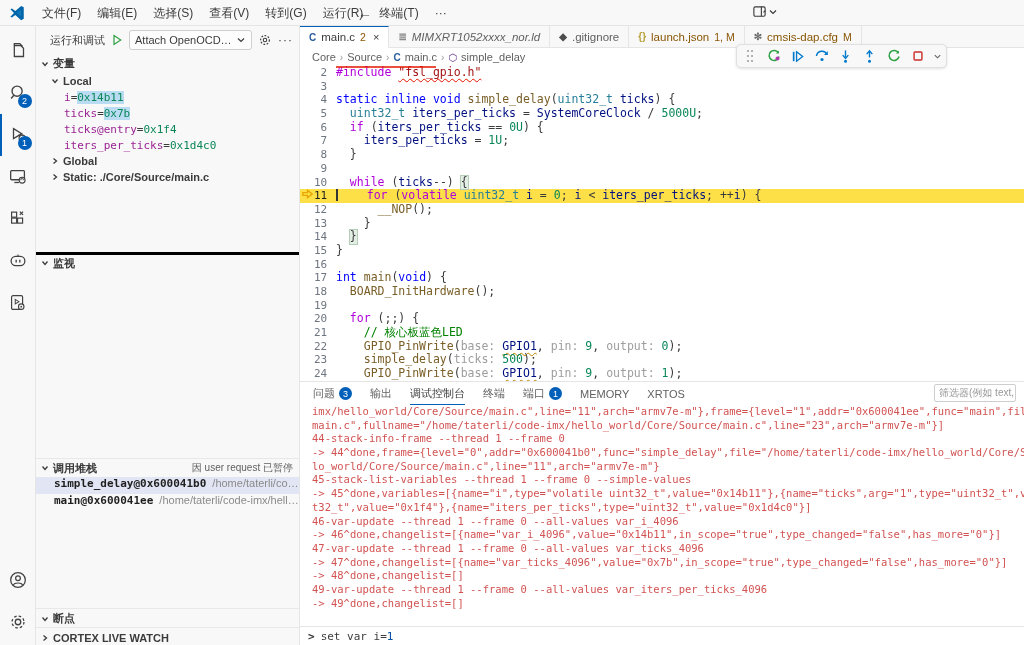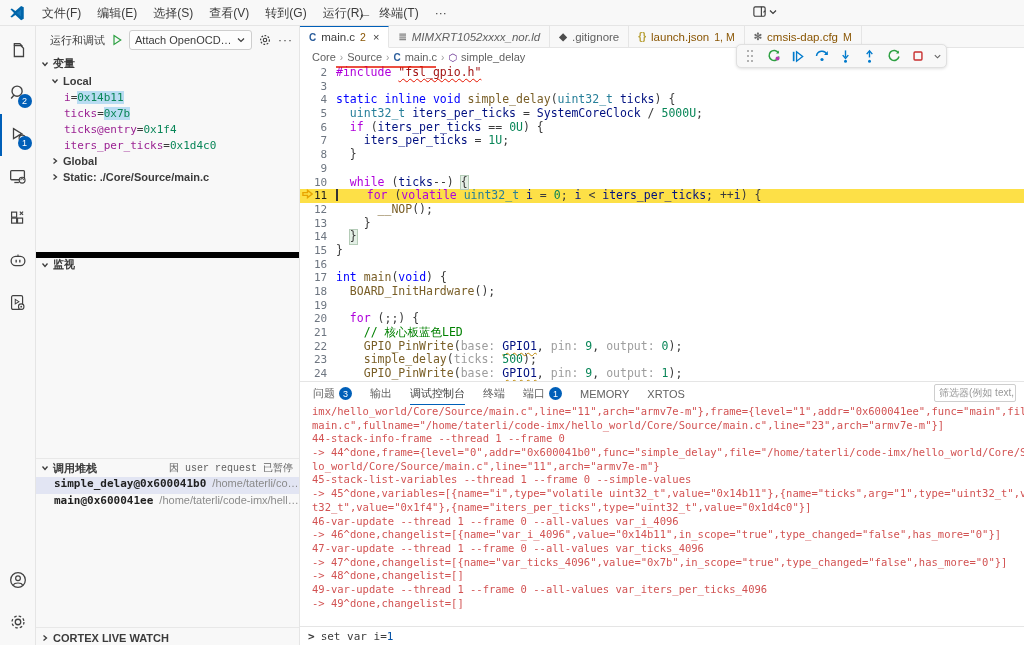--- a/index.html
+++ b/index.html
@@ -25,21 +25,21 @@
   .act-badge { position:absolute; right:4px; bottom:6px; background:#005fb8; color:#fff; font-size:9px; min-width:14px; height:14px; border-radius:8px; display:flex; align-items:center; justify-content:center; padding:0 3px; }
   .act-spacer { flex:1; }
 
   
   .sidebar { width:264px; background:#f8f8f8; border-right:1px solid #e5e5e5; display:flex; flex-direction:column; flex:none; font-size:12px; }
   .sb-header { height:28px; display:flex; align-items:center; padding:0 6px 0 14px; gap:6px; flex:none; }
   .sb-title { font-size:11px; color:#3b3b3b; white-space:nowrap; }
   .cfg-select { flex:1; height:20px; border:1px solid #cecece; background:#fdfdfd; border-radius:3px; display:flex; align-items:center; padding:0 5px; gap:4px; font-size:11px; color:#3b3b3b; overflow:hidden; white-space:nowrap; }
   .cfg-select span.lbl { flex:1; overflow:hidden; text-overflow:ellipsis; }
   .section-hd { display:flex; align-items:center; gap:3px; height:19px; padding-left:4px; font-weight:bold; font-size:11px; color:#3b3b3b; }
-  .section-hd .right { margin-left:auto; font-weight:normal; font-size:10px; color:#616161; padding-right:6px; white-space:nowrap;font-family:Liberation Mono, monospace; }
+  .section-hd .right { margin-left:auto; font-weight:normal; font-size:10px; color:#616161; padding-right:6px; white-space:nowrap; }
   .chev { width:10px; height:10px; flex:none; }
   .tree-row { height:16px; display:flex; align-items:center; padding-left:28px; font-size:12px; white-space:nowrap; }
   .tree-row.group { padding-left:14px; font-weight:bold; font-size:11px; color:#3b3b3b; gap:3px; }
   .var-name { color:#9b2393; font-family:"DejaVu Sans Mono", monospace; font-size:11px; }
   .var-eq { color:#3b3b3b; font-family:"DejaVu Sans Mono", monospace; font-size:11px; }
   .var-val { color:#098658; font-family:"DejaVu Sans Mono", monospace; font-size:11px; }
   .var-val.changed { background:#b9dcf2; }
   .sec-variables { height:198px; overflow:hidden; flex:none; }
   .sec-watch { height:206px; flex:none; }
   .sec-stack { flex:1; overflow:hidden; }
@@ -269,21 +269,21 @@
           <div class="tree-row group">
             <svg viewBox="0 0 10 10" class="chev">
               <polyline points="3.5,2.5 6.5,5 3.5,7.5" fill="none" stroke="#3b3b3b" stroke-width="1.3"></polyline>
             </svg>
             <span>Static: ./Core/Source/main.c</span>
           </div>
         </div>
     </div>
 
     <div class="sec-watch">
-      <div class="section-hd" style="border-top:6px solid #000000;">
+      <div class="section-hd" style="border-top:3px solid #000000;">
         <svg class="chev" viewBox="0 0 10 10">
             <polyline points="2.5,3.5 5,6.5 7.5,3.5" fill="none" stroke="#3b3b3b" stroke-width="1.3"></polyline>
           </svg>
         <span>监视</span>
       </div>
     </div>
 
     <div class="sec-stack">
       <div class="section-hd" style="border-top:1px solid #e8e8e8;">
         <svg class="chev" viewBox="0 0 10 10">
@@ -297,20 +297,28 @@
             <span class="frame-name">simple_delay@0x600041b0</span>
             <span class="frame-path">/home/taterli/code-im...</span>
           </div>
           <div class="frame-row">
             <span class="frame-name">main@0x600041ee</span>
             <span class="frame-path">/home/taterli/code-imx/hello_w...</span>
           </div>
         </div>
     </div>
 
+    <div class="sec-bp">
+      <div class="section-hd">
+        <svg class="chev" viewBox="0 0 10 10">
+            <polyline points="2.5,3.5 5,6.5 7.5,3.5" fill="none" stroke="#3b3b3b" stroke-width="1.3"></polyline>
+          </svg>
+        <span>断点</span>
+      </div>
+    </div>
     <div class="sec-cortex">
       <div class="section-hd">
         <svg class="chev" viewBox="0 0 10 10">
             <polyline points="3.5,2.5 6.5,5 3.5,7.5" fill="none" stroke="#3b3b3b" stroke-width="1.3"></polyline>
           </svg>
         <span>CORTEX LIVE WATCH</span>
       </div>
     </div>
   </div>
 

